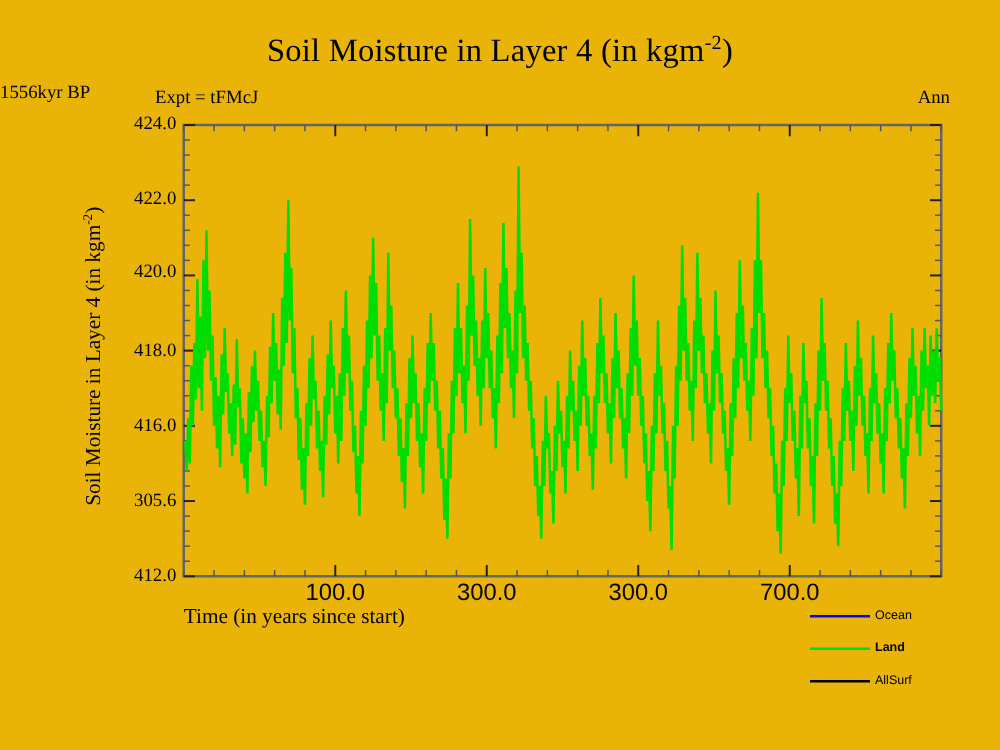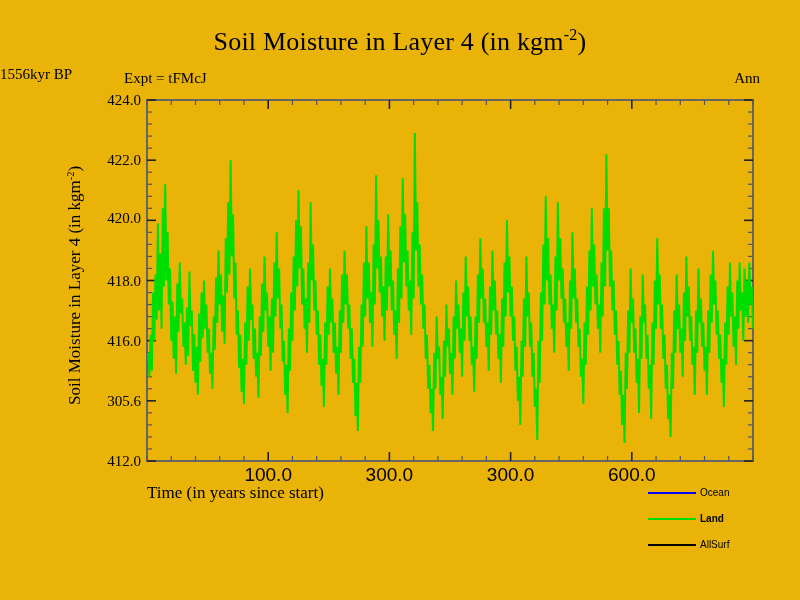--- a/index.html
+++ b/index.html
@@ -160,21 +160,21 @@
       <div class="ytick" style="top: 340.667px;">416.0</div>
       <div class="ytick" style="top: 280.5px;">418.0</div>
       <div class="ytick" style="top: 218px;">420.0</div>
       <div class="ytick" style="top: 160.167px;">422.0</div>
       <div class="ytick" style="top: 100px;">424.0</div>
     </div>
   <div id="xtick-wrap">
       <div class="xtick" style="left: 268.2px;">100.0</div>
       <div class="xtick" style="left: 389.4px;">300.0</div>
       <div class="xtick" style="left: 510.6px;">300.0</div>
-      <div class="xtick" style="left: 631.8px;">600.0</div>
+      <div class="xtick" style="left: 631.8px;">700.0</div>
     </div>
 
   <svg class="plot" id="plot-svg" width="800" height="600">
       <rect x="147" y="100" width="606" height="361" fill="none" stroke="#666666" stroke-width="2"></rect>
       <line x1="147" y1="461" x2="156" y2="461" stroke="#222" stroke-width="1.6"></line>
       <line x1="753" y1="461" x2="744" y2="461" stroke="#222" stroke-width="1.6"></line>
       <line x1="147" y1="400.8333333333333" x2="156" y2="400.8333333333333" stroke="#222" stroke-width="1.6"></line>
       <line x1="753" y1="400.8333333333333" x2="744" y2="400.8333333333333" stroke="#222" stroke-width="1.6"></line>
       <line x1="147" y1="340.6666666666667" x2="156" y2="340.6666666666667" stroke="#222" stroke-width="1.6"></line>
       <line x1="753" y1="340.6666666666667" x2="744" y2="340.6666666666667" stroke="#222" stroke-width="1.6"></line>

